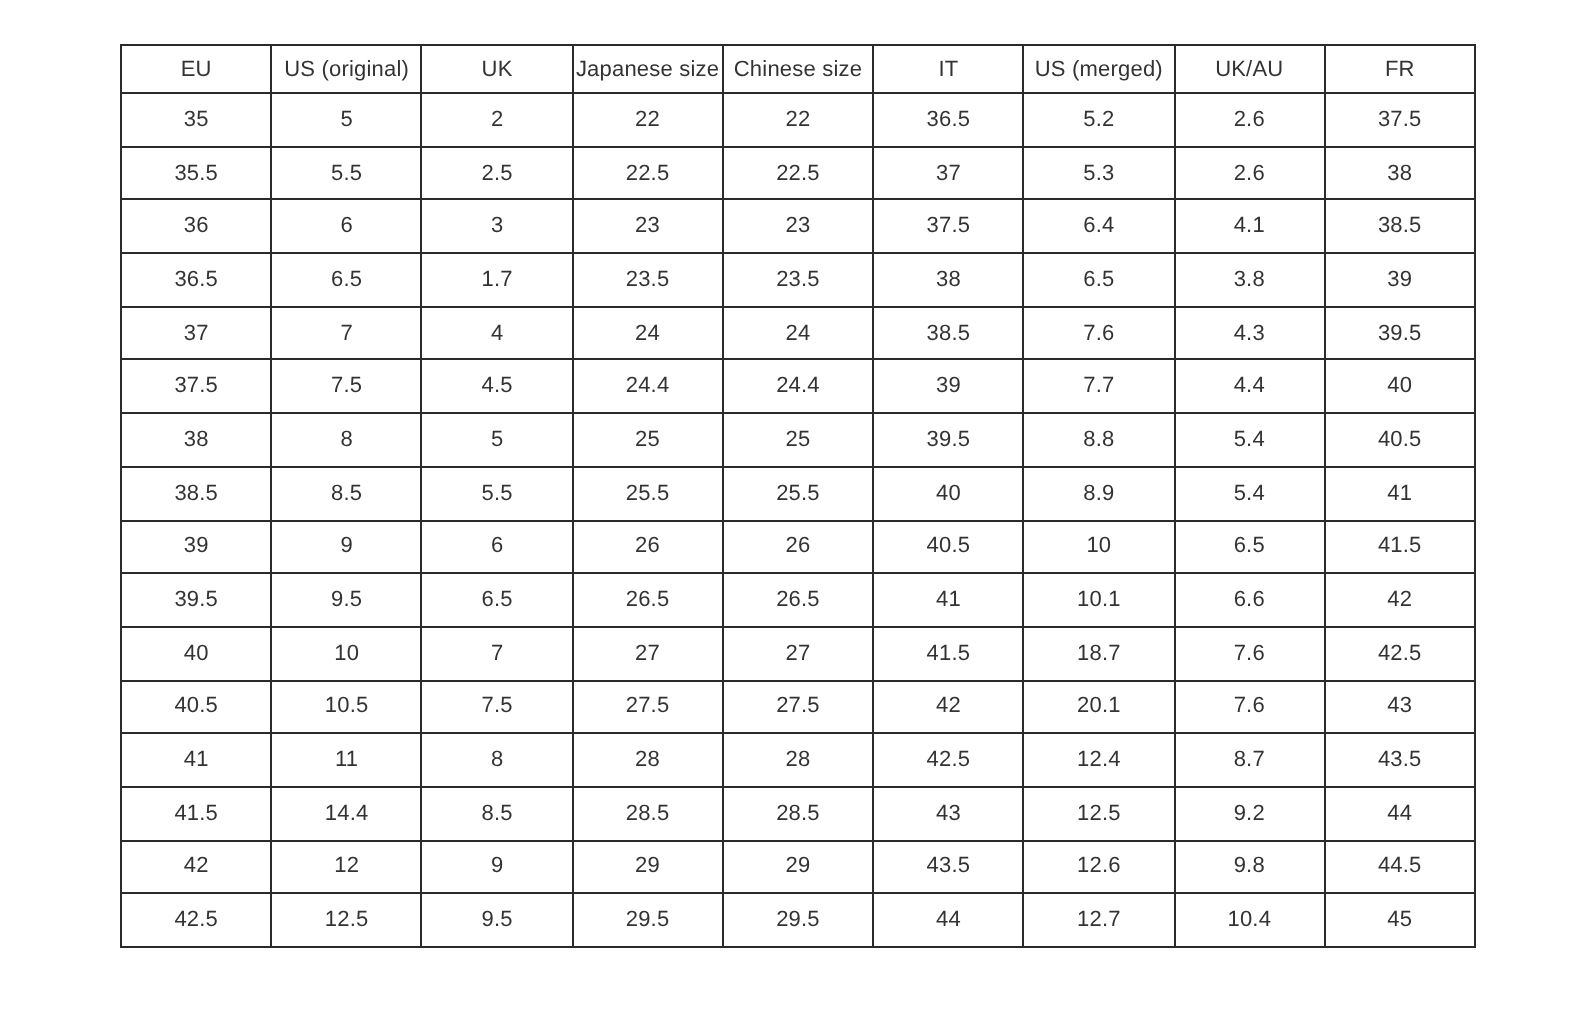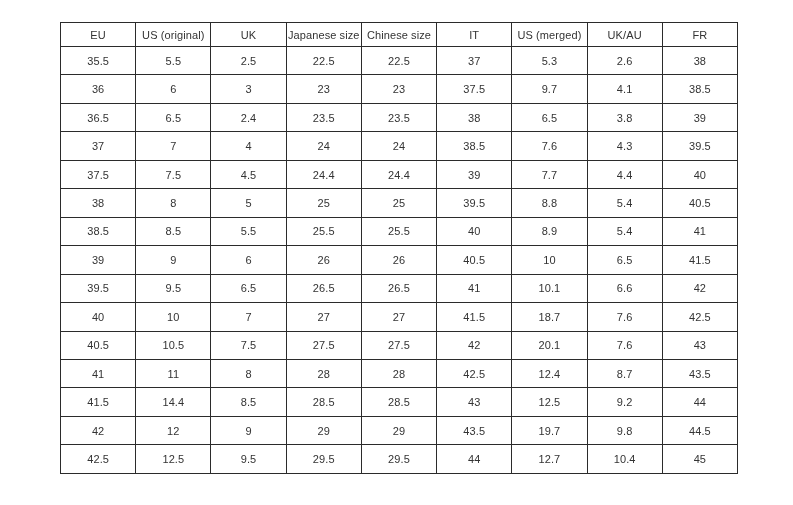--- a/index.html
+++ b/index.html
@@ -52,45 +52,56 @@
           <th>Japanese size</th>
           <th>Chinese size</th>
           <th>IT</th>
           <th>US (merged)</th>
           <th>UK/AU</th>
           <th>FR</th>
         </tr>
     </thead>
     <tbody>
         <tr>
+          <td>35</td>
+          <td>5</td>
+          <td>2</td>
+          <td>22</td>
+          <td>22</td>
+          <td>36.5</td>
+          <td>5.2</td>
+          <td>2.6</td>
+          <td>37.5</td>
+        </tr>
+        <tr>
           <td>35.5</td>
           <td>5.5</td>
           <td>2.5</td>
           <td>22.5</td>
           <td>22.5</td>
           <td>37</td>
           <td>5.3</td>
           <td>2.6</td>
           <td>38</td>
         </tr>
         <tr>
           <td>36</td>
           <td>6</td>
           <td>3</td>
           <td>23</td>
           <td>23</td>
           <td>37.5</td>
-          <td>9.7</td>
+          <td>6.4</td>
           <td>4.1</td>
           <td>38.5</td>
         </tr>
         <tr>
           <td>36.5</td>
           <td>6.5</td>
-          <td>2.4</td>
+          <td>1.7</td>
           <td>23.5</td>
           <td>23.5</td>
           <td>38</td>
           <td>6.5</td>
           <td>3.8</td>
           <td>39</td>
         </tr>
         <tr>
           <td>37</td>
           <td>7</td>
@@ -201,21 +212,21 @@
           <td>9.2</td>
           <td>44</td>
         </tr>
         <tr>
           <td>42</td>
           <td>12</td>
           <td>9</td>
           <td>29</td>
           <td>29</td>
           <td>43.5</td>
-          <td>19.7</td>
+          <td>12.6</td>
           <td>9.8</td>
           <td>44.5</td>
         </tr>
         <tr>
           <td>42.5</td>
           <td>12.5</td>
           <td>9.5</td>
           <td>29.5</td>
           <td>29.5</td>
           <td>44</td>

